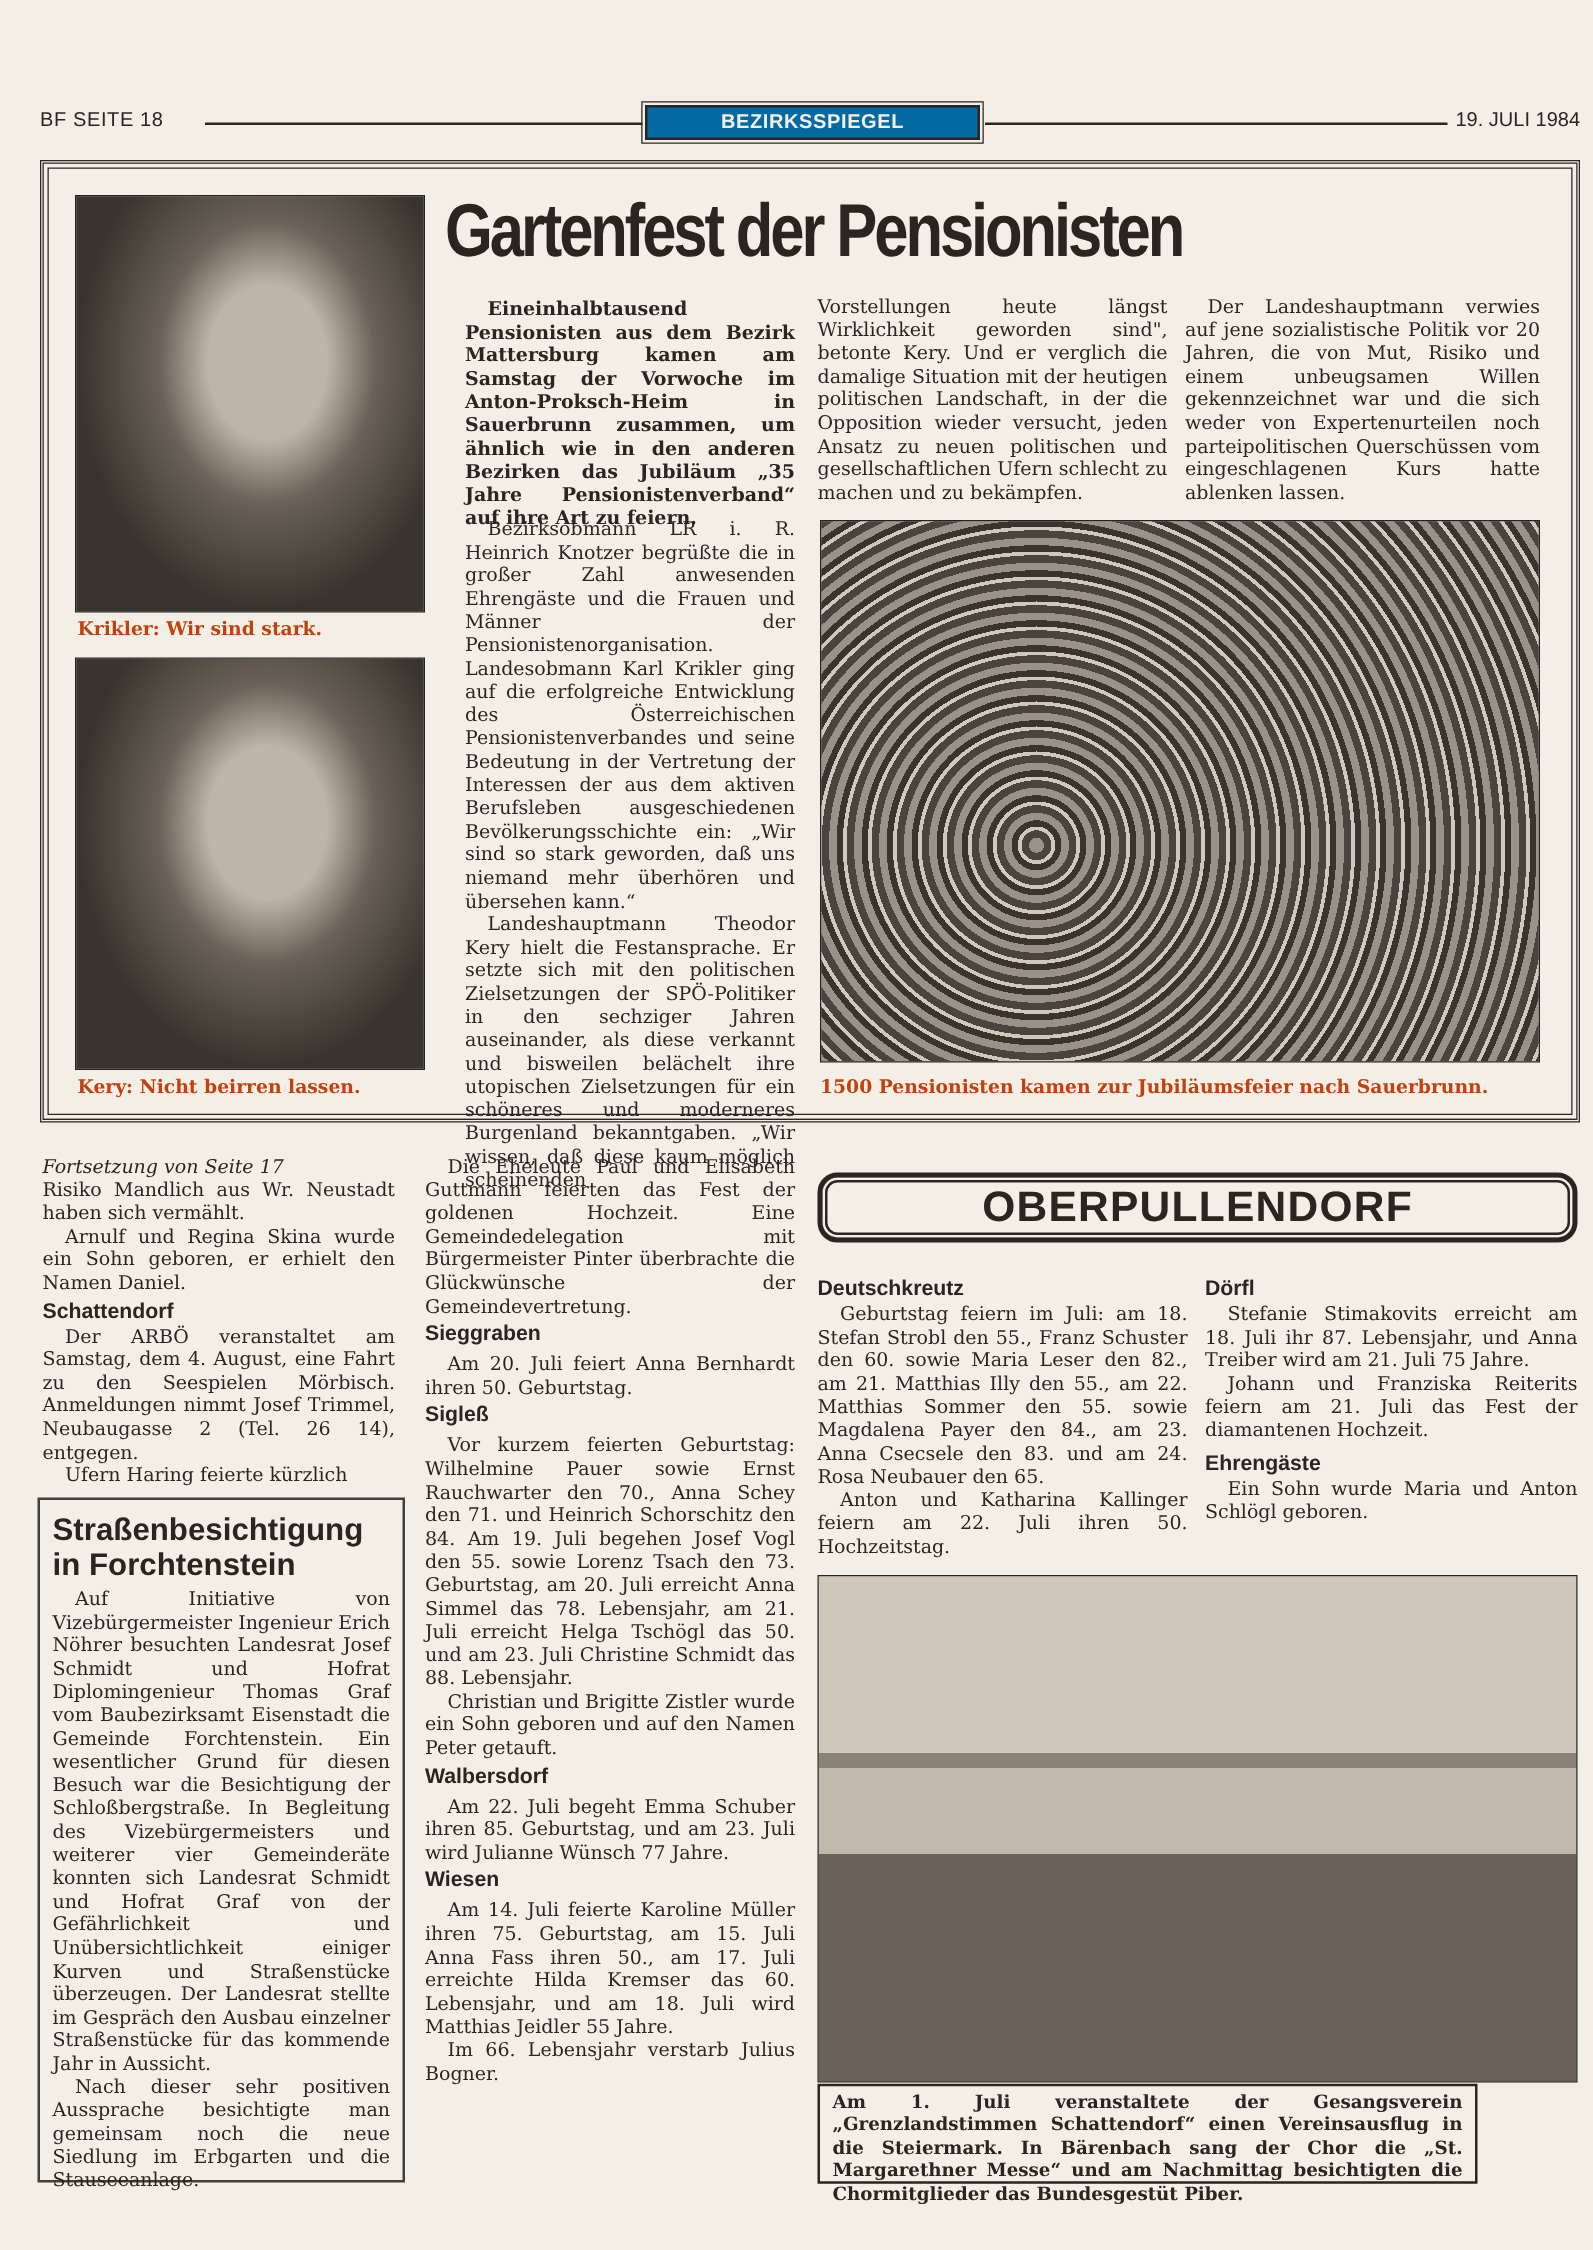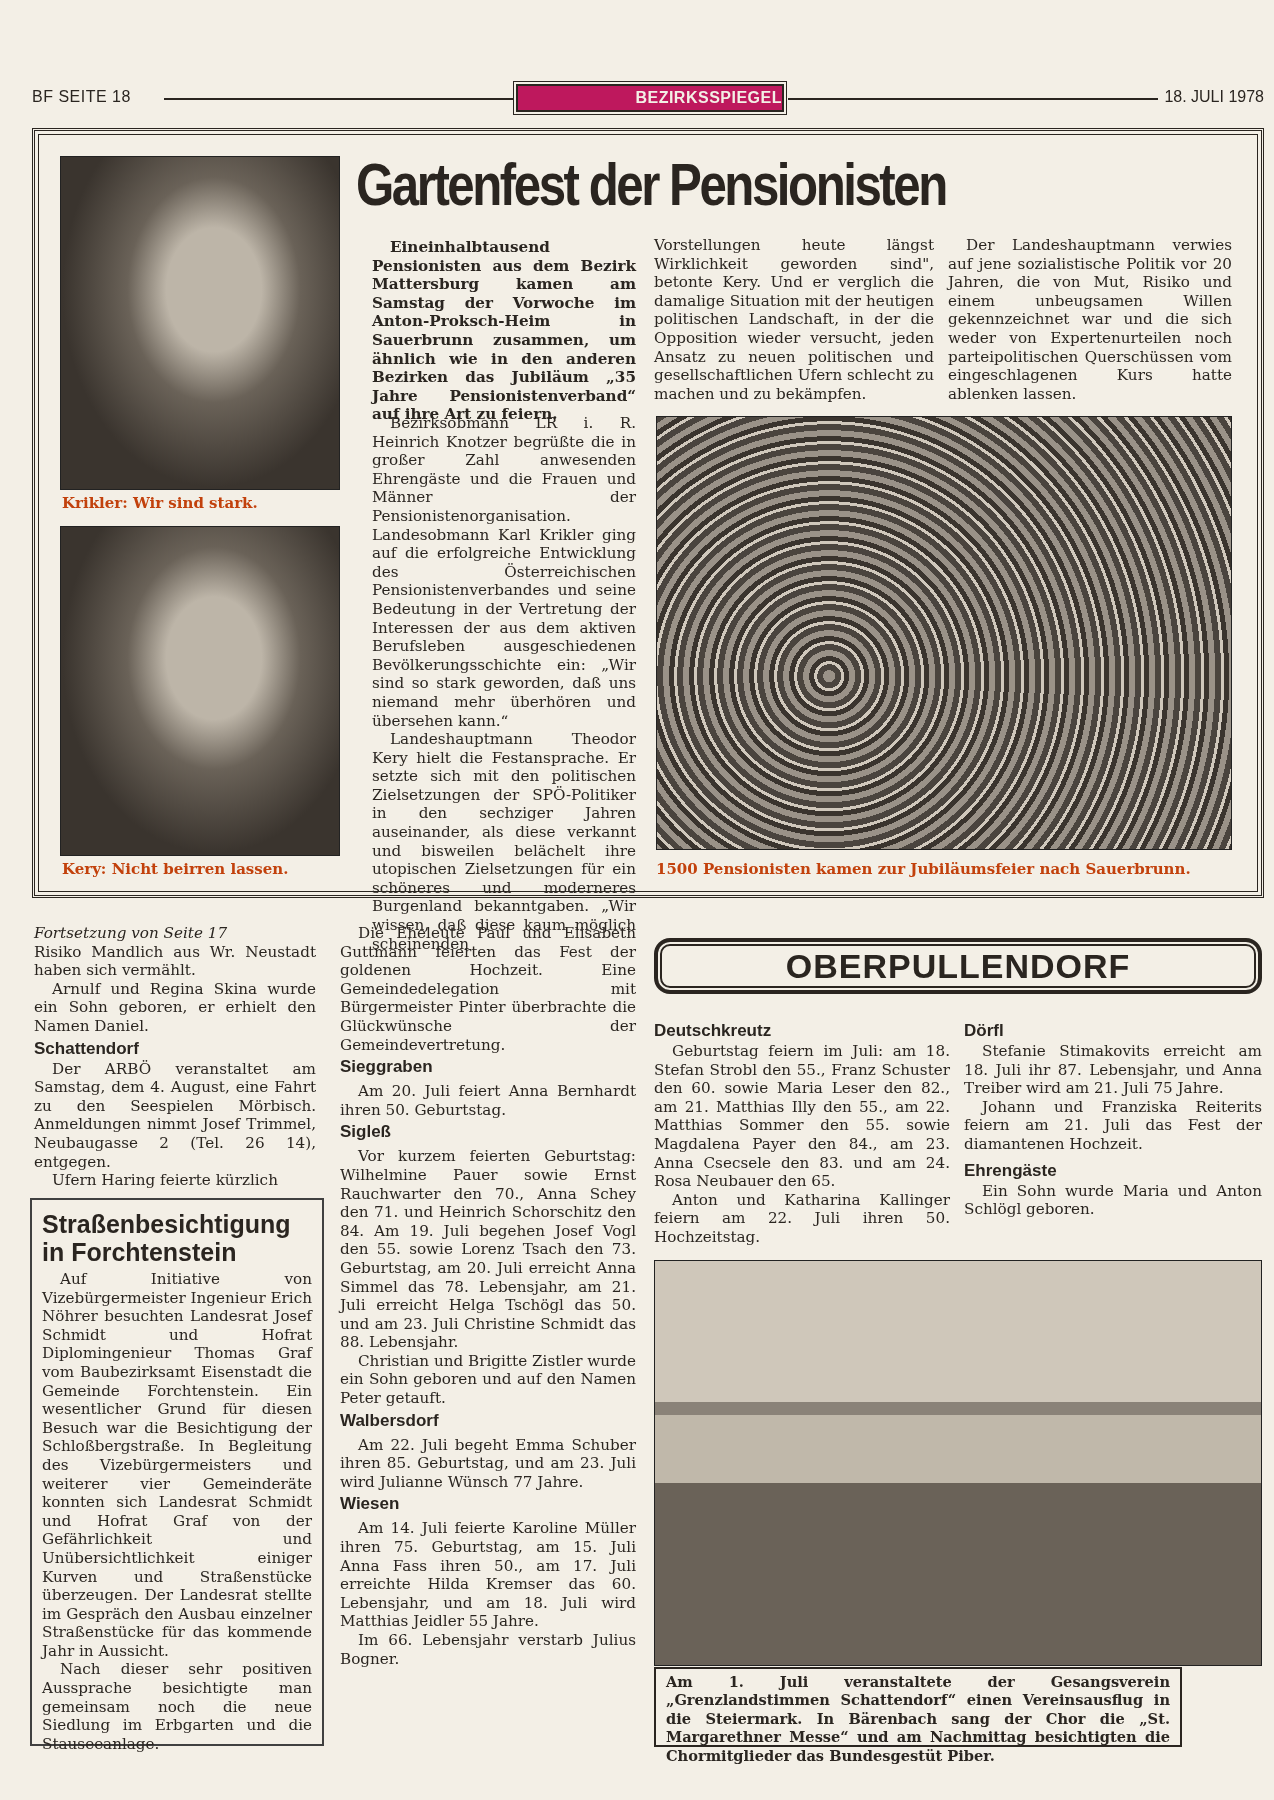--- a/index.html
+++ b/index.html
@@ -4,21 +4,21 @@
 <style>
   * { box-sizing: border-box; margin: 0; padding: 0; }
   html, body { width: 1274px; height: 1800px; background: #f3efe6; }
   body { position: relative; overflow: hidden; color: #2a2520; font-family: "DejaVu Serif", serif; }
   .abs { position: absolute; }
   
   .hdr { left: 32px; top: 84px; width: 1232px; height: 28px; }
   .hdr-left { left: 0; top: 4px; font: 16px "Liberation Sans", sans-serif; letter-spacing: 0.5px; }
   .hdr-right { right: 0; top: 4px; font: 16px "Liberation Sans", sans-serif; }
   .hdr-line { top: 14px; height: 2px; background: #2a2520; }
-  .hdr-box { left: 484px; top: 0; width: 268px; height: 28px; background: #be185d; border: 2px solid #2a2520; outline: 1px solid #2a2520; outline-offset: 2px; color: #f3efe6; font: bold 16px "Liberation Sans", sans-serif; text-align: right; line-height: 24px; letter-spacing: 0.5px; }
+  .hdr-box { left: 484px; top: 0; width: 268px; height: 28px; background: #0369a1; border: 2px solid #2a2520; outline: 1px solid #2a2520; outline-offset: 2px; color: #f3efe6; font: bold 16px "Liberation Sans", sans-serif; text-align: center; line-height: 24px; letter-spacing: 0.5px; }
   
   .frame { left: 32px; top: 128px; width: 1232px; height: 770px; border: 3px double #2a2520; box-shadow: inset 0 0 0 3px #f3efe6, inset 0 0 0 4px #2a2520; }
   .photo { background: repeating-linear-gradient(45deg,#5a524a 0 2px,#7a7268 2px 4px); border: 1px solid #222; }
   .photo.dark { background: radial-gradient(ellipse at 55% 40%, #bdb5a8 0 22%, #6a6258 40%, #3a342e 70%); }
   .photo.crowd { background: repeating-radial-gradient(circle at 30% 60%, #9a9288 0 6px, #4a443e 6px 12px, #d0c8bc 12px 15px, #3a342e 15px 20px); }
   .photo.group { background: linear-gradient(#cfc7ba 0 35%, #8a8278 35% 38%, #c0b8aa 38% 55%, #6a6258 55%); }
   .caption { font: bold 15px "DejaVu Serif", serif; color: #c2410c; }
   .headline { left: 356px; top: 150px; font: bold 60px "Liberation Sans", sans-serif; letter-spacing: -3px; transform: scaleX(0.82); transform-origin: left; color: #2a2520; }
   .col { font: 15.2px/18.6px "DejaVu Serif", serif; text-align: justify; hyphens: manual; }
   .col.b { font-weight: bold; }
@@ -31,21 +31,21 @@
   .gcap { left: 654px; top: 1667px; width: 528px; height: 80px; border: 2px solid #2a2520; padding: 4px 10px; font: bold 14.6px/18.4px "DejaVu Serif", serif; text-align: justify; }
 </style>
 </head>
 <body>
 
 <div class="abs hdr">
   <span class="abs hdr-left">BF SEITE 18</span>
   <div class="abs hdr-line" style="left:132px;width:350px;"></div>
   <div class="abs hdr-box">BEZIRKSSPIEGEL</div>
   <div class="abs hdr-line" style="left:756px;width:370px;"></div>
-  <span class="abs hdr-right">18. JULI 1978</span>
+  <span class="abs hdr-right">19. JULI 1984</span>
 </div>
 
 <div class="abs frame"></div>
 
 <div class="abs photo dark" style="left:60px;top:156px;width:280px;height:334px;"></div>
 <div class="abs caption" style="left:62px;top:494px;">Krikler: Wir sind stark.</div>
 
 <div class="abs photo dark" style="left:60px;top:526px;width:280px;height:330px;"></div>
 <div class="abs caption" style="left:62px;top:860px;">Kery: Nicht beirren lassen.</div>
 

